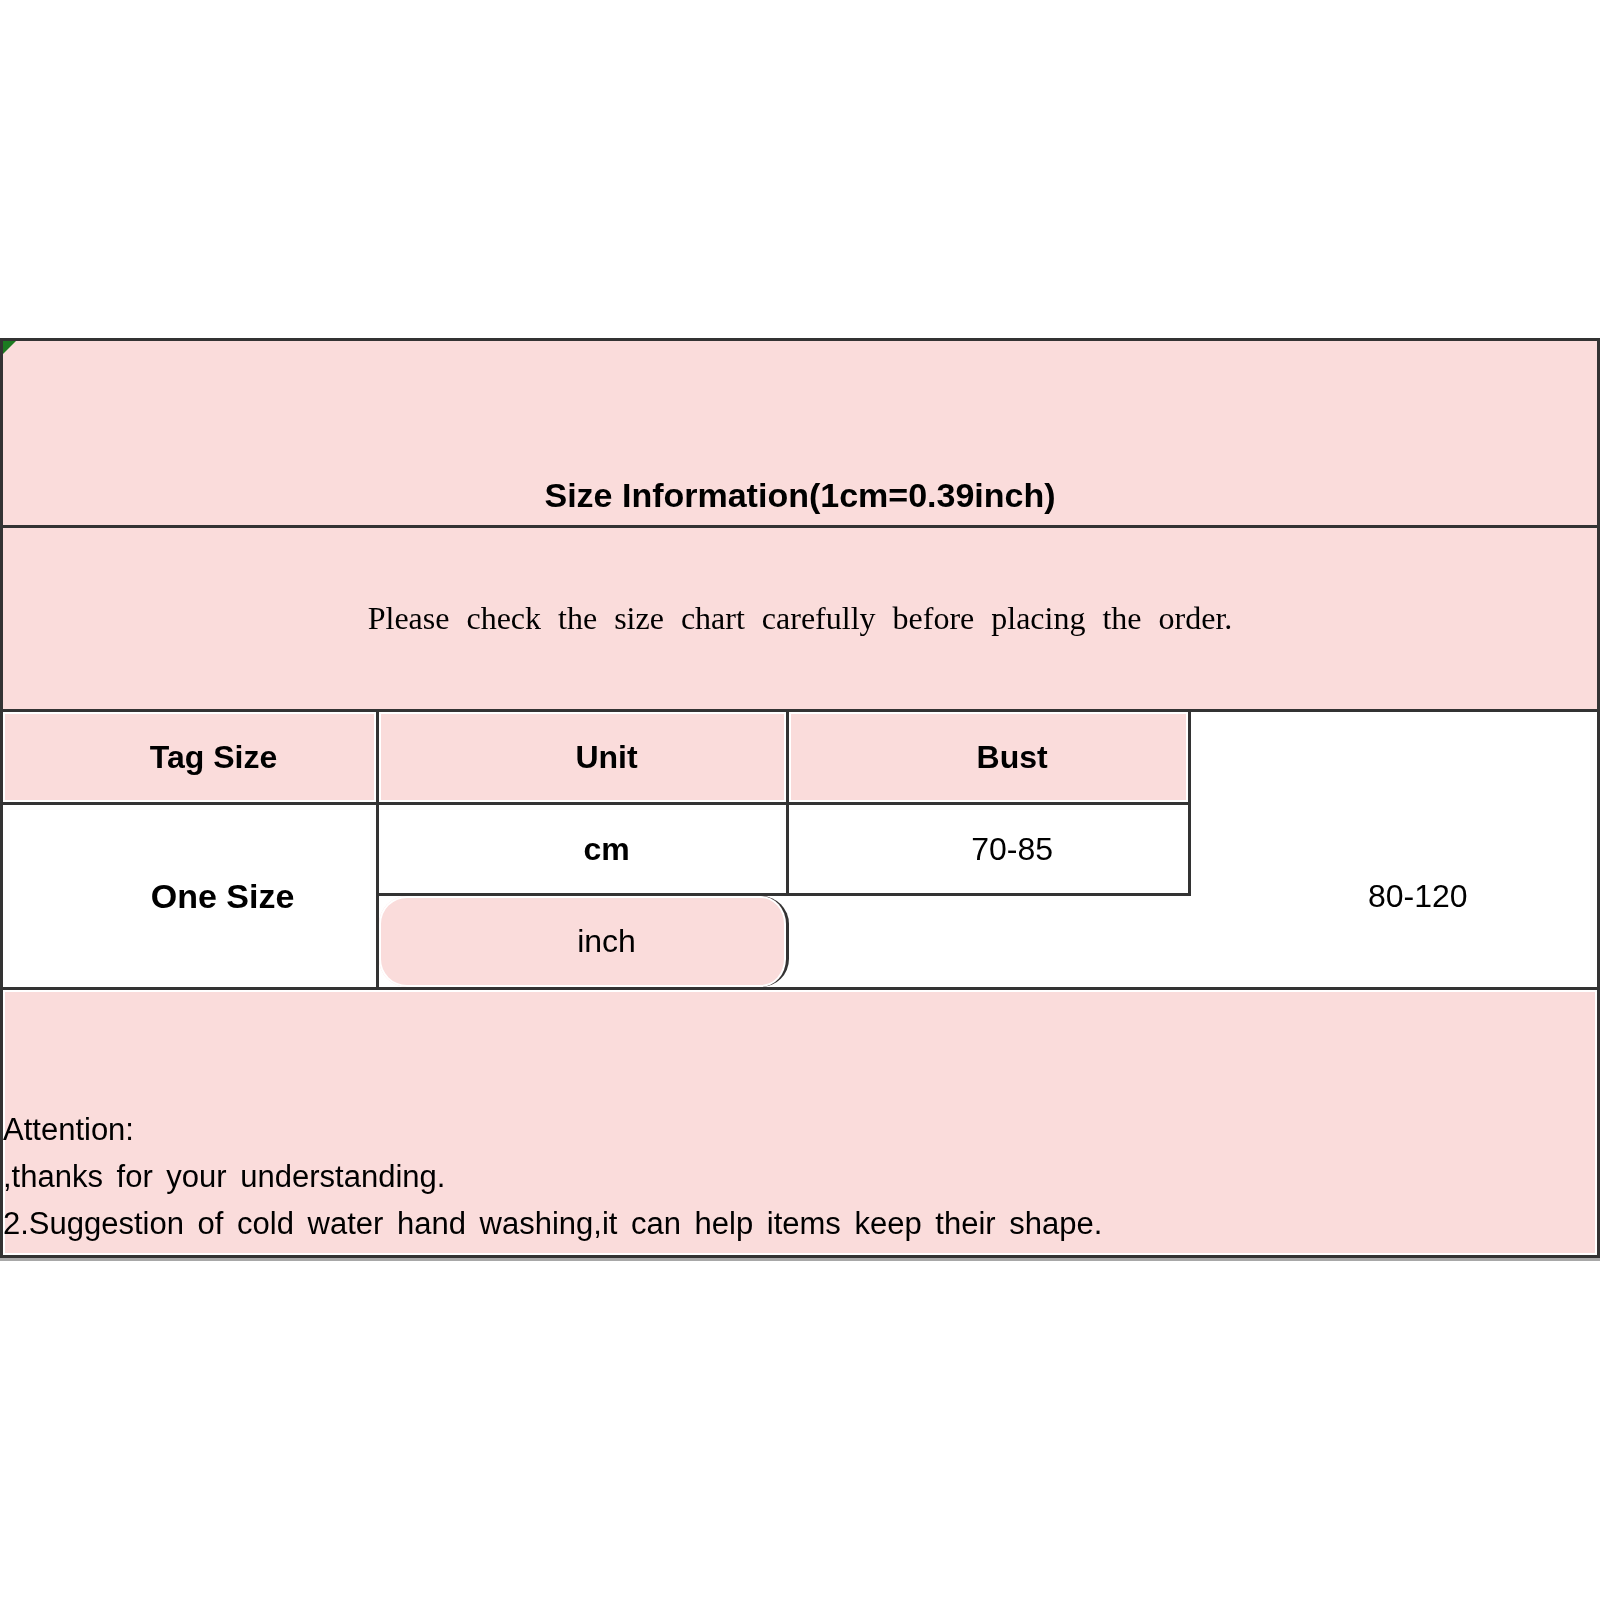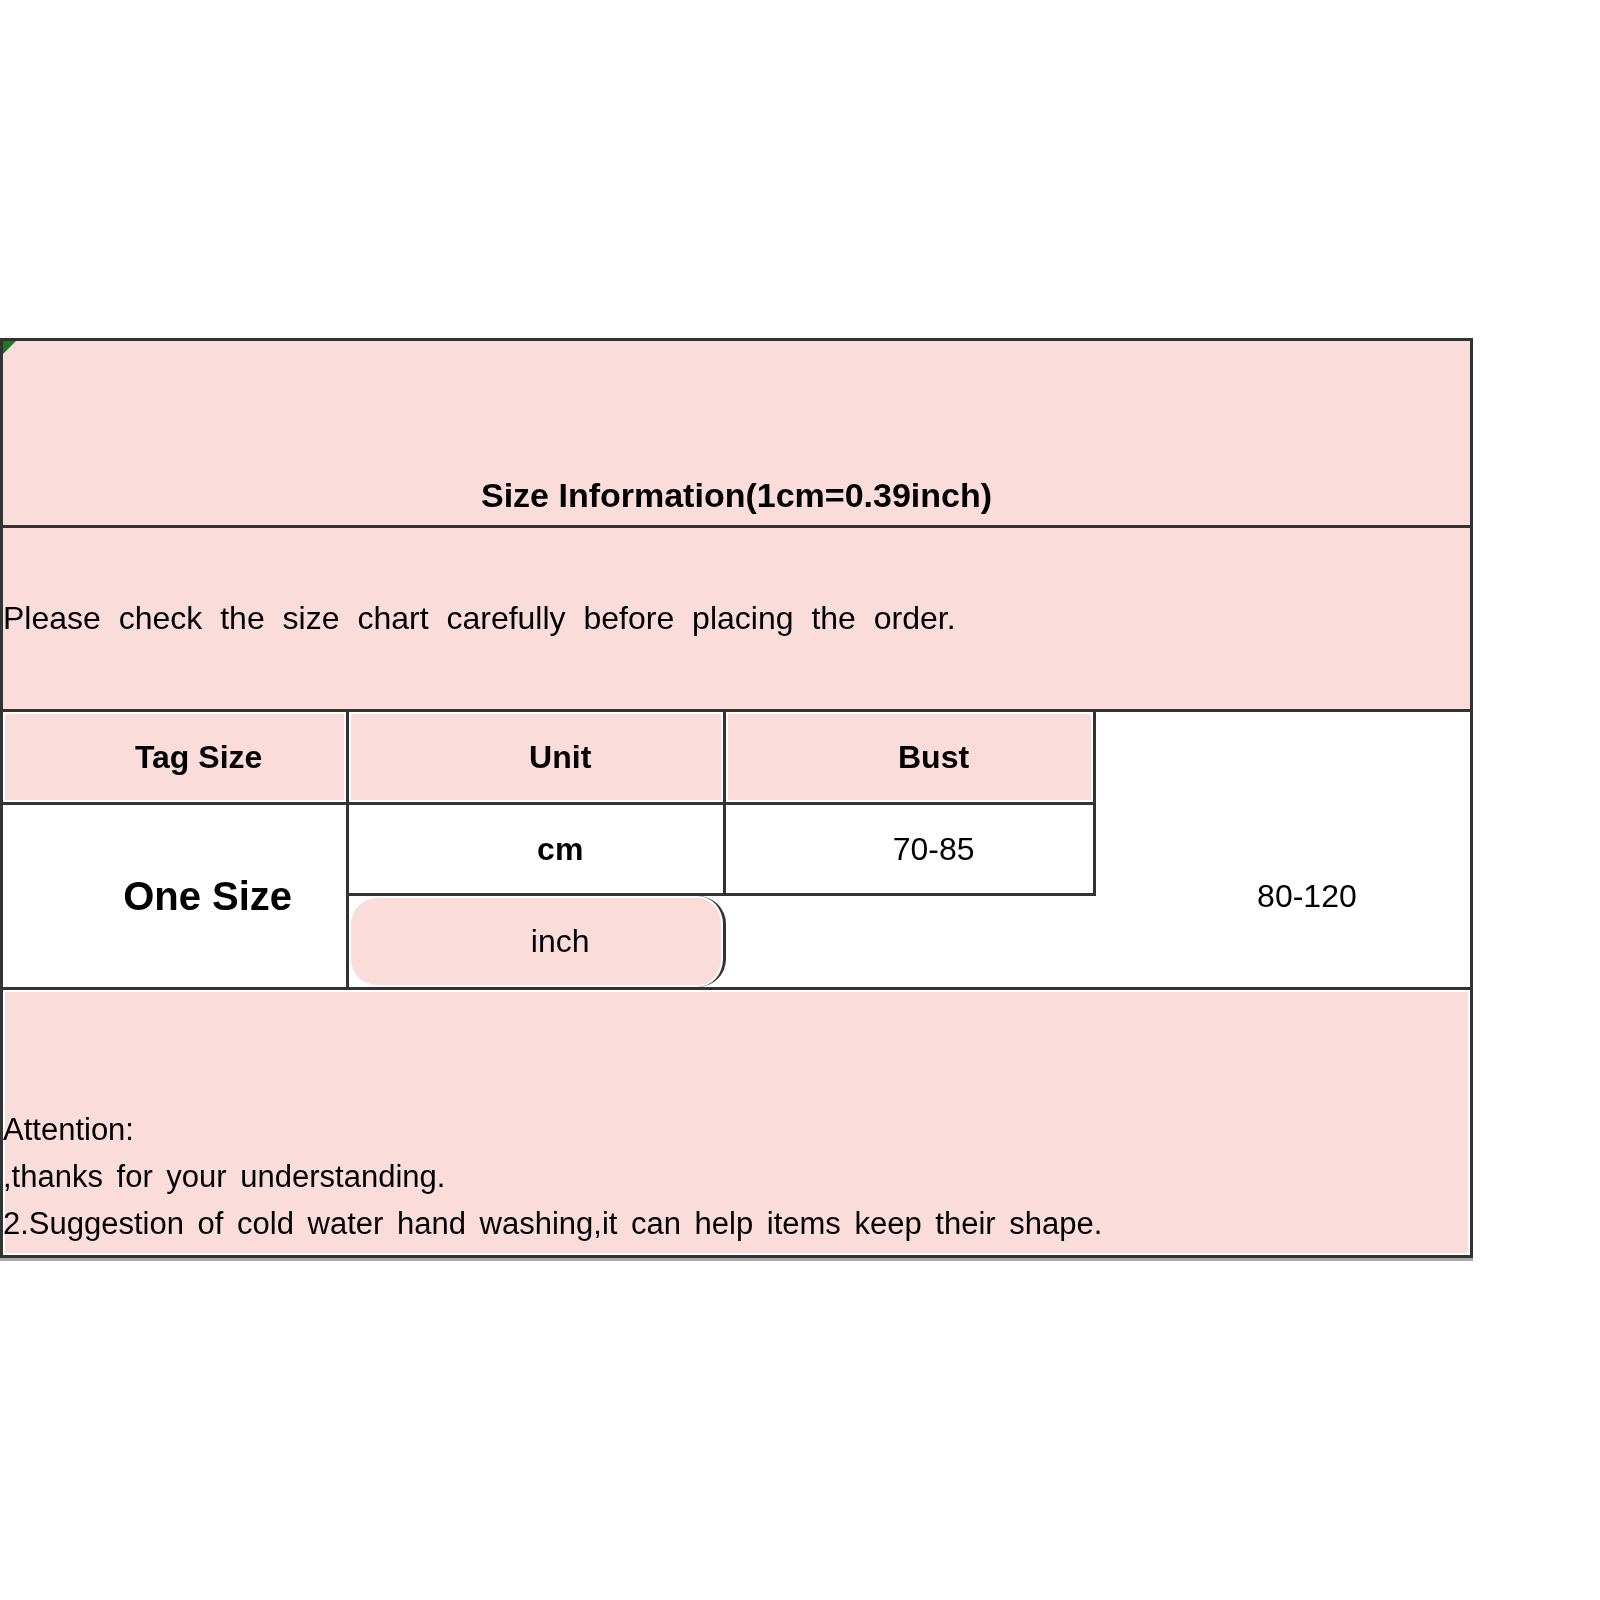--- a/index.html
+++ b/index.html
@@ -15,21 +15,21 @@
   .canvas{
     position:relative;
     width:1600px;height:1600px;
     background:var(--white);
     overflow:hidden;
   }
   
   .sheet{
     position:absolute;
     left:0;top:338px;
-    width:1473px;height:920px;
+    width:1600px;height:920px;
     border:3px solid var(--line);
     background:var(--white);
     box-shadow:0 3px 0 #a8a8a8;
   }
   .corner-flag{
     position:absolute;left:0;top:0;
     width:0;height:0;
     border-top:13px solid var(--green);
     border-right:13px solid transparent;
     z-index:5;
@@ -39,21 +39,21 @@
   .band-title{
     height:187px;
     display:flex;align-items:flex-end;justify-content:center;
     padding-bottom:10px;
   }
   .title-text{
     font-size:34px;font-weight:bold;letter-spacing:0;
   }
   .band-note{
     height:184px;
-    display:flex;align-items:center;justify-content:flex-start;
+    display:flex;align-items:center;justify-content:center;font-family:Liberation Serif, serif;
   }
   .note-text{
     font-size:32px;word-spacing:9px;
   }
   
   .size-grid{
     display:grid;
     grid-template-columns:23.6% 25.7% 25.2% 25.5%;
     grid-template-rows:93px 91px 91px;
   }
@@ -70,21 +70,21 @@
     background:var(--pink);
     box-shadow:inset 0 0 0 2px var(--white);
   }
   .cell.hdr{
     font-weight:bold;
     border-bottom:3px solid var(--line);
   }
   .cell.bb{border-bottom:3px solid var(--line);}
   .cell.tag-size{
     grid-column:1;grid-row:2/4;
-    font-weight:bold;font-size:40px;margin-left:18px;
+    font-weight:bold;font-size:34px;margin-left:18px;
   }
   .cell.weight-val{grid-column:4;grid-row:2/4;}
   
   .attention{
     height:268px;
     background:var(--pink);
     border-top:3px solid var(--line);
     box-shadow:inset 0 0 0 2px var(--white);
     display:flex;flex-direction:column;justify-content:flex-end;
     padding:0 6px 8px 0;

